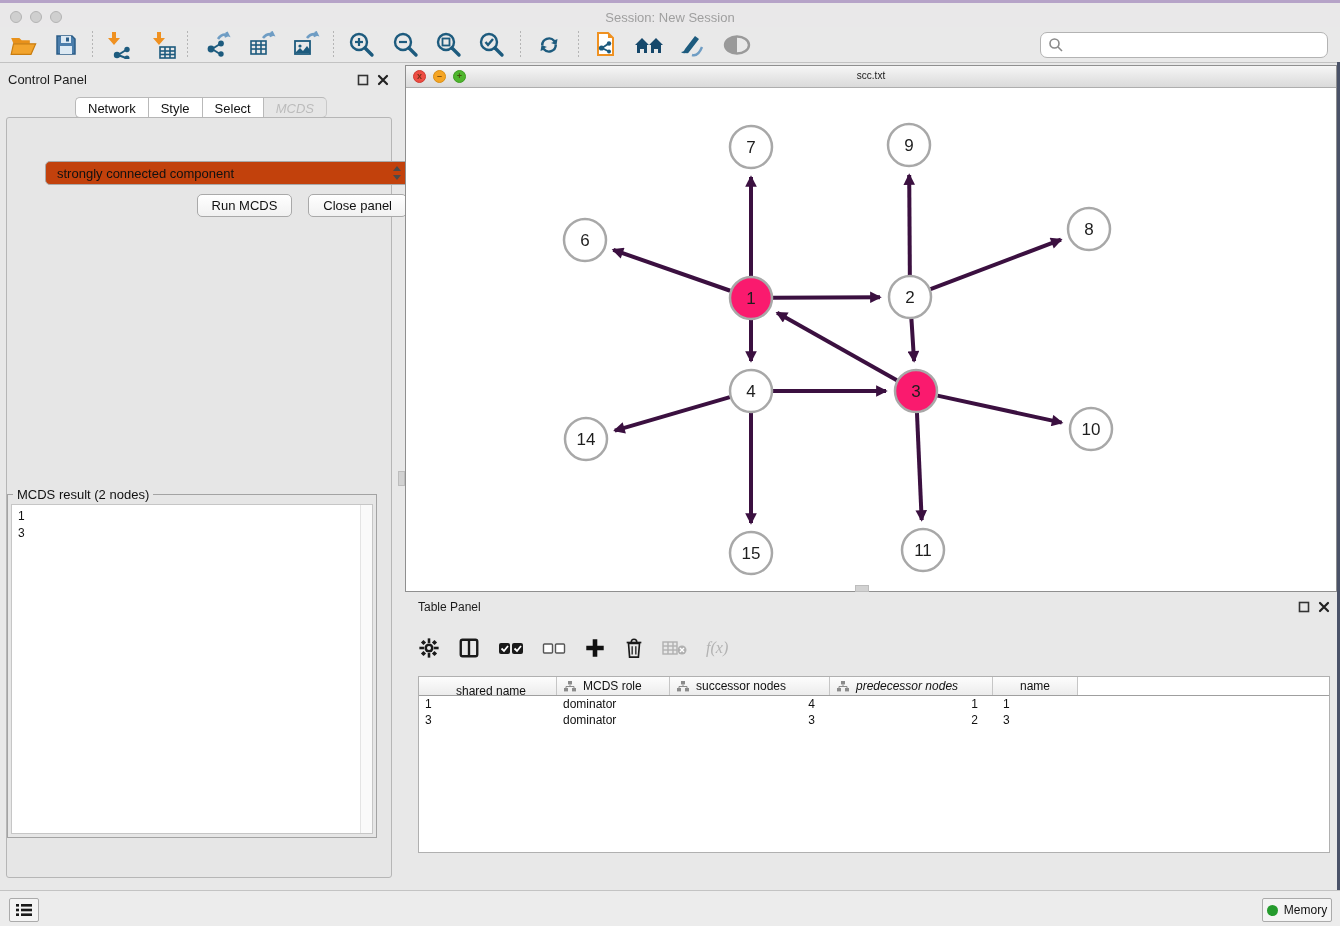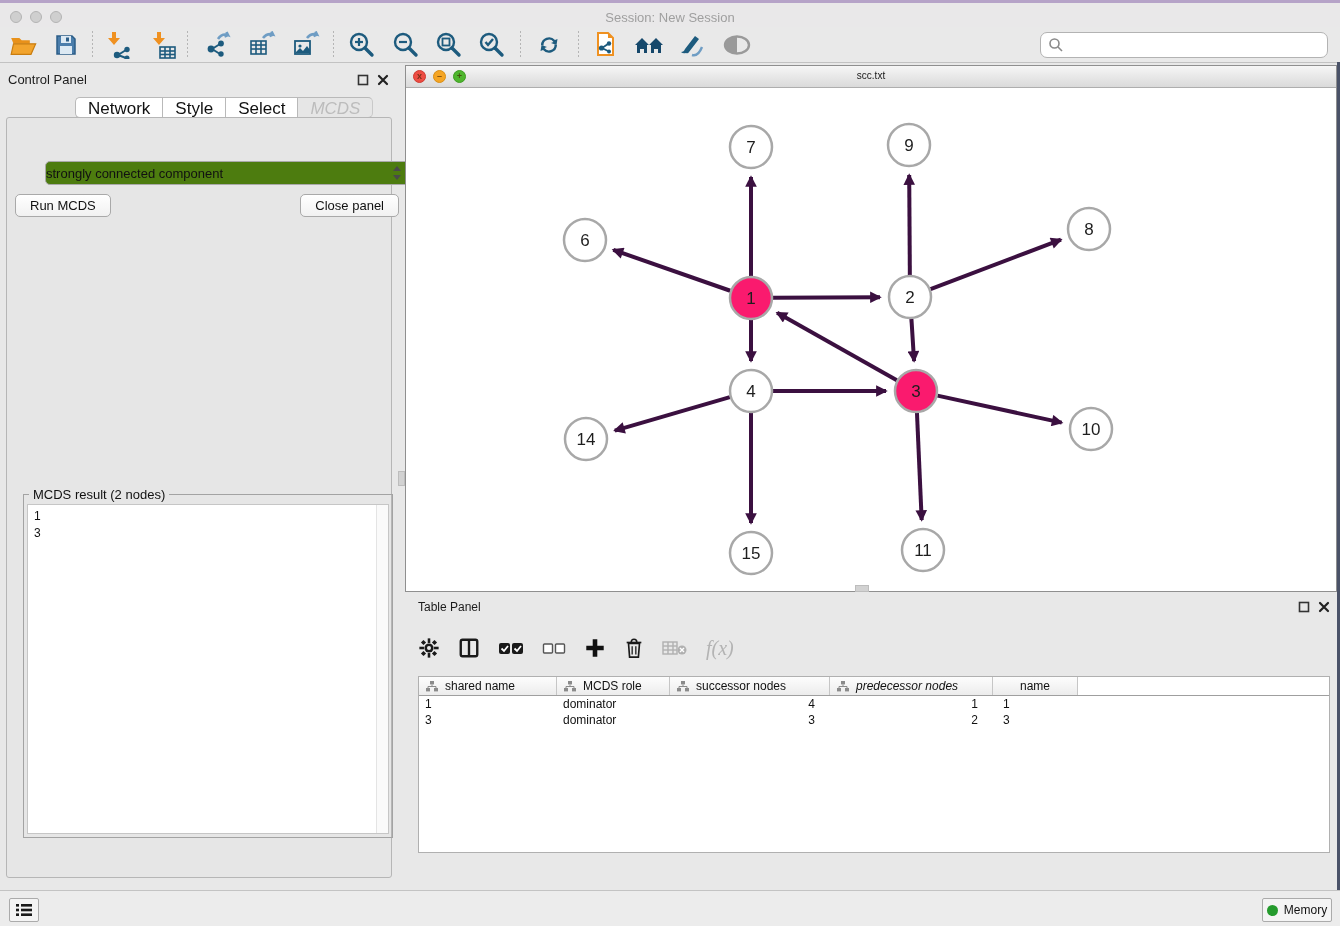--- a/index.html
+++ b/index.html
@@ -20,36 +20,36 @@
   .tb-icon { position:absolute; top:3px; width:32px; height:30px; display:flex; align-items:center; justify-content:center; }
   .tb-sep { position:absolute; top:4px; width:1px; height:28px;
       background-image:linear-gradient(#b5b5b5 50%, transparent 50%); background-size:1px 4px; }
   .searchbox { position:absolute; left:1040px; top:5px; width:288px; height:26px; background:#fff;
       border:1px solid #b3b3b3; border-radius:7px; display:flex; align-items:center; padding-left:7px; }
   .searchbox input { border:none; outline:none; flex:1; font-size:13px; background:transparent; margin-left:5px; }
 
   
   .cp-title { position:absolute; left:8px; top:72px; font-size:13px; color:#1c1c1c; }
   .panel-btns { position:absolute; display:flex; gap:8px; align-items:center; }
-  .cp-tabs { position:absolute; left:75px; top:97px; height:21px; display:flex; font-size:17px; }
+  .cp-tabs { position:absolute; left:75px; top:97px; height:21px; display:flex; font-size:13px; }
   .cp-tab { padding:2px 12px 0 12px; border:1px solid #b9b9b9; border-right:none; background:#fff;
       color:#111; display:flex; align-items:center; justify-content:center; }
   .cp-tab:first-child { border-radius:5px 0 0 5px; }
   .cp-tab.active { background:#e6e6e6; color:#bcbcbc; border-right:1px solid #c9c9c9; border-radius:0 5px 5px 0;font-style:italic; }
   .cp-body { position:absolute; left:6px; top:117px; width:386px; height:761px; background:#e6e6e6;
       border:1px solid #b6b6b6; border-radius:3px; }
   .opt-label { position:absolute; left:0; width:100%; top:21px; text-align:center; font-size:13px; color:#111; }
-  .cp-select { position:absolute; left:38px; top:43px; width:366px; height:24px; background:#4d7c0f;
+  .cp-select { position:absolute; left:38px; top:43px; width:366px; height:24px; background:#c2410c;
       border:1px solid #a9a9a9; border-radius:5px; font-size:13px; color:#111;
-      display:flex; align-items:center; }
+      display:flex; align-items:center; padding-left:11px; }
   .sel-stepper { position:absolute; right:7px; top:3px; width:12px; height:16px; }
-  .cp-buttons { position:absolute; left:8px; width:100%; top:76px; display:flex; justify-content:space-between; gap:16px; }
+  .cp-buttons { position:absolute; left:16px; width:100%; top:76px; display:flex; justify-content:flex-end; gap:16px; }
   .btn { height:23px; background:linear-gradient(#ffffff,#f1f1f1); border:1px solid #a9a9a9; border-radius:5px;
       font-size:13px; color:#111; padding:0 14px; display:flex; align-items:center; }
-  .fieldset { position:absolute; left:16px; top:376px; width:370px; height:344px; border:1px solid #a3a3a3; }
+  .fieldset { position:absolute; left:0; top:376px; width:370px; height:344px; border:1px solid #a3a3a3; }
   .fieldset .legend { position:absolute; top:-8px; left:5px; background:#e6e6e6; padding:0 4px; font-size:13px; color:#111; }
   .result-box { position:absolute; left:3px; top:9px; right:3px; bottom:3px; background:#fff;
       border:1px solid #c6c6c6; font-size:12px; color:#111; }
   .result-lines { padding:3px 0 0 6px; line-height:17px; white-space:pre; }
   .result-scroll { position:absolute; right:0; top:0; bottom:0; width:12px; background:#fafafa; border-left:1px solid #e4e4e4; }
 
   
   .net-frame { position:absolute; left:405px; top:65px; width:932px; height:527px; border:1px solid #8f8f8f; background:#fff; }
   .net-titlebar { position:absolute; left:0; top:0; width:100%; height:22px;
       background:linear-gradient(#f6f6f6,#dadada); border-bottom:1px solid #aeaeae; }
@@ -58,21 +58,21 @@
       justify-content:center; font-size:9px; font-weight:bold; color:rgba(60,30,0,0.65); line-height:1; }
   .net-canvas { position:absolute; left:0; top:22px; width:930px; height:503px; background:#fff; }
   .splitter-v { position:absolute; left:398px; top:471px; width:7px; height:15px; background:#d2d2d2; border:1px solid #bdbdbd; }
   .splitter-h { position:absolute; left:855px; top:585px; width:14px; height:7px; background:#d2d2d2; border:1px solid #bdbdbd; }
   .right-strip { position:absolute; left:1337px; top:62px; width:3px; height:864px; background:#4a5268; }
 
   
   .tp-title { position:absolute; left:418px; top:600px; font-size:12px; color:#1c1c1c; }
   .tp-toolbar { position:absolute; left:418px; top:630px; height:36px; display:flex; align-items:center; gap:18px; }
   .tp-toolbar .ticon { display:flex; align-items:center; justify-content:center; height:26px; }
-  .fx-label { font-family:"Liberation Serif", serif; font-style:italic; font-size:20px; color:#b3b3b3; }
+  .fx-label { font-family:"Liberation Serif", serif; font-style:italic; font-size:16px; color:#b3b3b3; }
   .ntable { position:absolute; left:418px; top:676px; width:912px; height:177px; background:#fff; border:1px solid #b0b0b0; }
   .ntable-header { display:flex; height:19px; border-bottom:1px solid #9f9f9f; }
   .hcell { background:linear-gradient(#fdfdfd,#ececec); border-right:1px solid #c6c6c6; display:flex;
       align-items:center; font-size:12px; color:#111; gap:7px; padding-left:7px; }
   .hcell.center { justify-content:center; padding-left:0; }
   .trow { display:flex; height:16px; font-size:12px; color:#111; align-items:center; }
   .tcell { overflow:hidden; white-space:nowrap; }
   .tp-tabs { position:absolute; left:683px; top:865px; height:22px; display:flex; font-size:13px;
       border:1px solid #ababab; border-radius:6px; overflow:hidden; background:#fff; }
   .tp-tab { padding:2px 14px 0 14px; display:flex; align-items:center; justify-content:center;
@@ -448,21 +448,21 @@
           </g>
           <circle cx="20" cy="11" r="4.5" fill="#b0b0b0"></circle>
           <path d="M18,9 l4,4 m0,-4 l-4,4" stroke="#fff" stroke-width="1.4"></path>
         </svg>
     </span>
     <span class="ticon fx-label">f(x)</span>
   </div>
 
   <div class="ntable">
     <div class="ntable-header" id="ntable-header">
-        <div class="hcell" style="width: 138px;">
+        <div class="hcell" style="width: 138px; flex-direction: column;">
           <svg width="12" height="11" viewBox="0 0 12 11">
             <g fill="#8b8b8b">
               <rect x="4" y="0" width="4" height="3.4"></rect>
               <rect x="0" y="7" width="4" height="3.4"></rect>
               <rect x="8" y="7" width="4" height="3.4"></rect>
             </g>
             <g stroke="#8b8b8b" stroke-width="1">
               <line x1="6" y1="3.4" x2="6" y2="5.5"></line>
               <line x1="2" y1="5.5" x2="10" y2="5.5"></line>
               <line x1="2" y1="5.5" x2="2" y2="7"></line>

